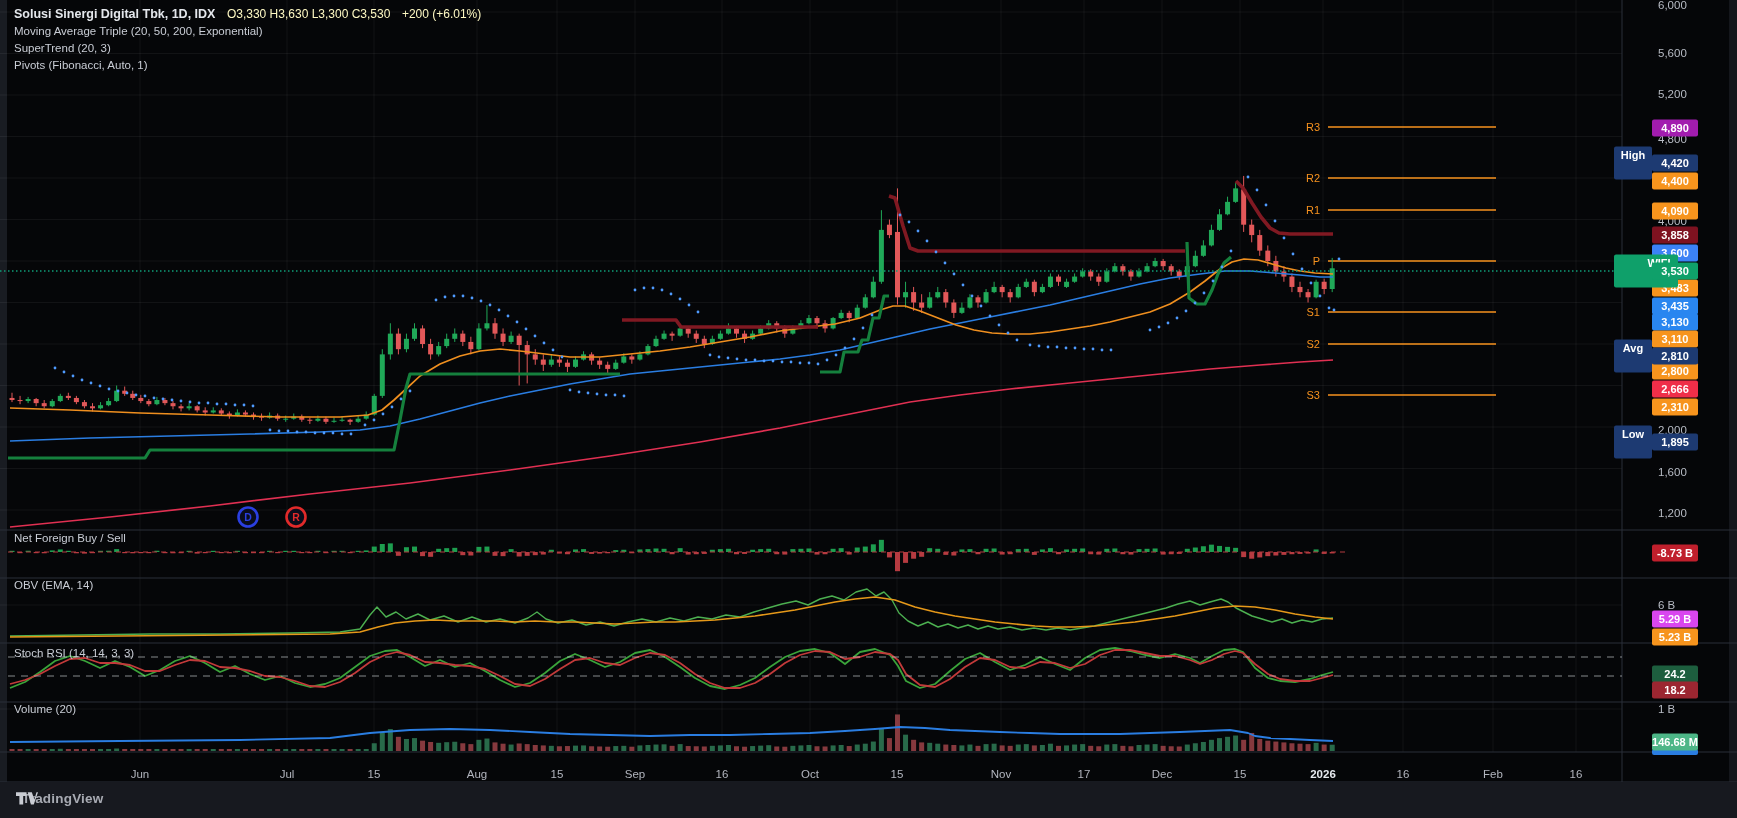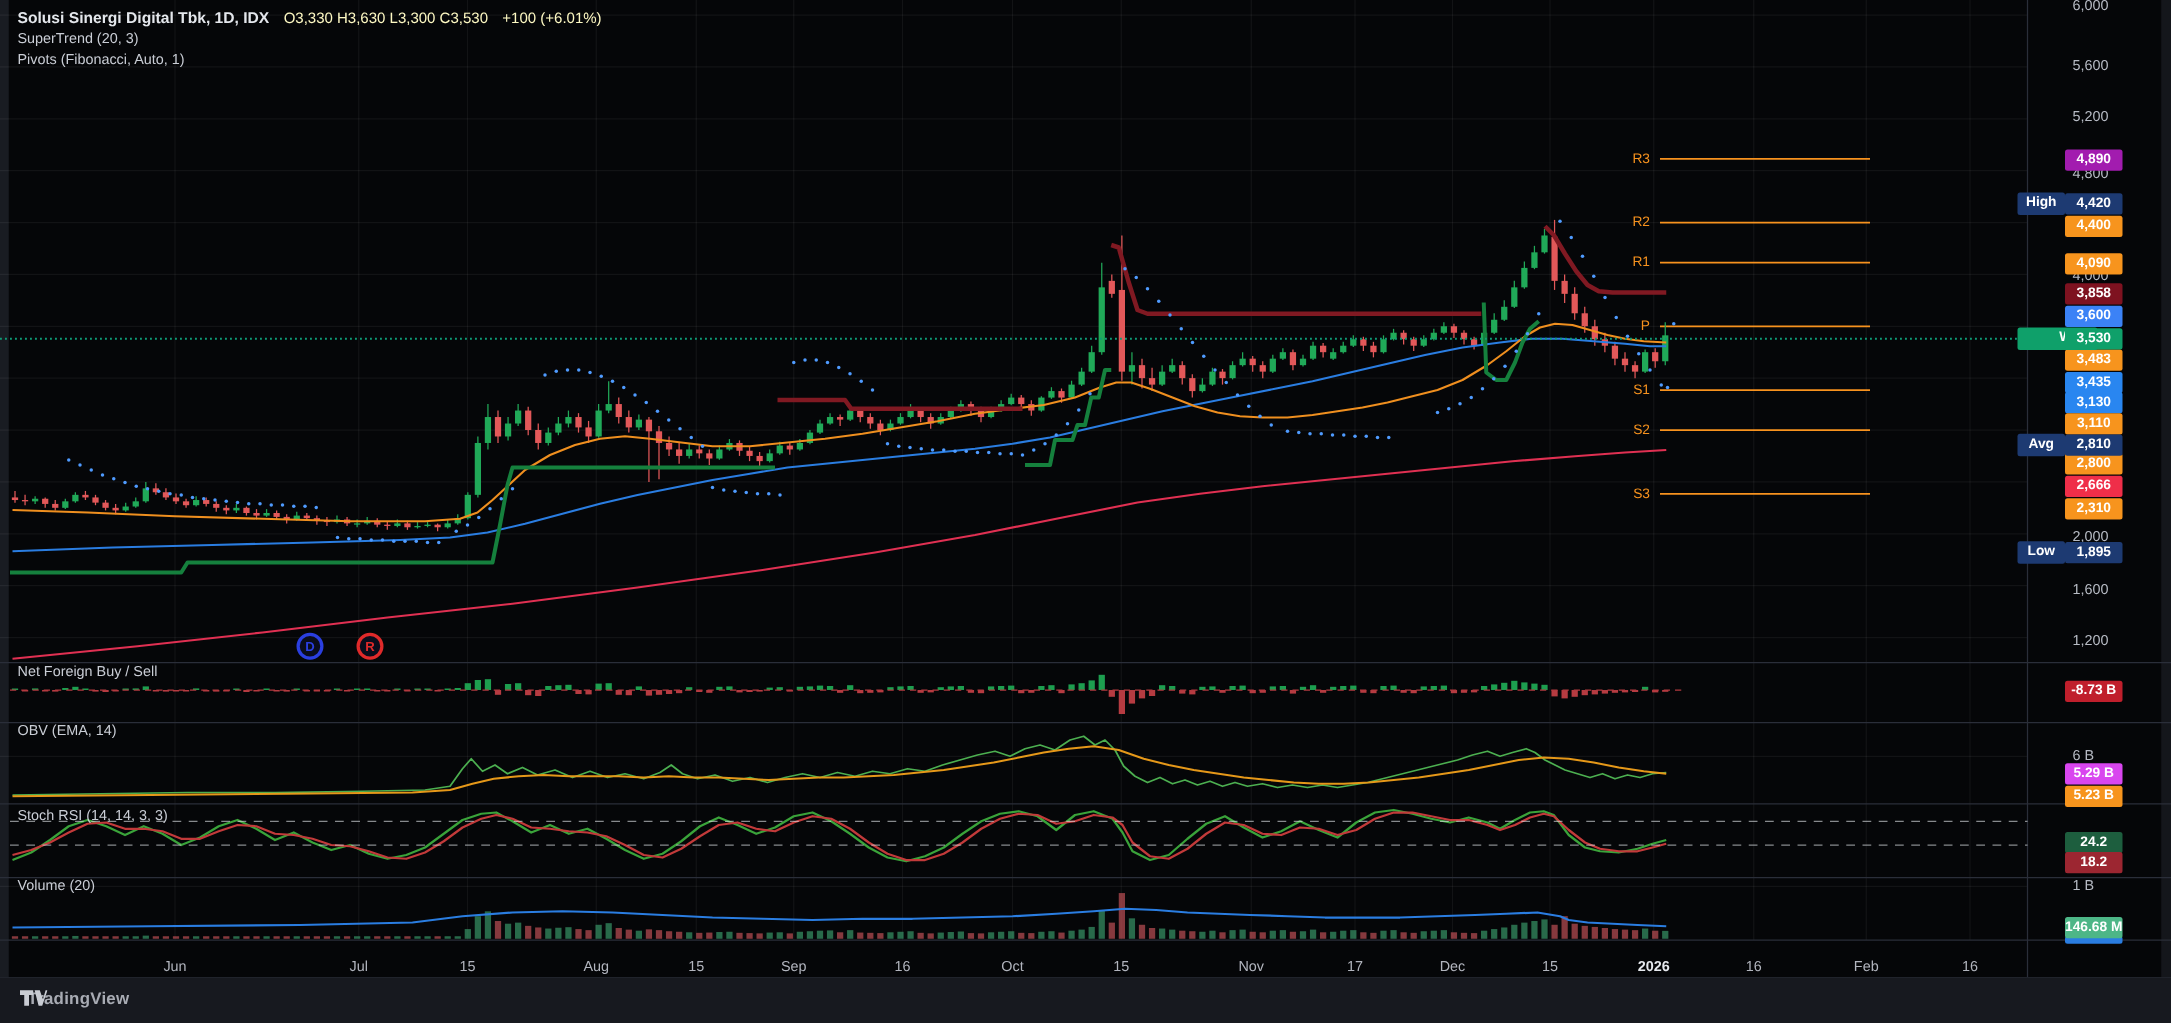--- a/index.html
+++ b/index.html
@@ -8,21 +8,21 @@
   svg{position:absolute;left:0;top:0;}
   .abs{position:absolute;}
   .legend{left:14px;top:6px;z-index:5;}
   .lrow{height:17px;line-height:17px;font-size:11.5px;color:#c9cdd5;white-space:nowrap;}
   .lrow.t{font-size:12.5px;color:#e4e7ec;font-weight:bold;}
   .lrow .ohlc,.lrow .chg{color:#fef9c3;font-weight:normal;font-size:12px;margin-left:8px;}
   .plabel{z-index:5;font-size:11.5px;color:#c9cdd5;white-space:nowrap;}
   .gridlab{z-index:2;font-size:11.5px;color:#b7bbc4;transform:translateY(-50%);}
   .badge{z-index:4;left:1652px;width:46px;height:17px;border-radius:2px;color:#fff;
          font-size:11px;font-weight:bold;text-align:center;line-height:17px;transform:translateY(-50%);}
-  .lbadge{z-index:4;height:18px;border-radius:2px;color:#fff;font-size:11px;font-weight:bold;
+  .lbadge{z-index:4;height:33px;border-radius:2px;color:#fff;font-size:11px;font-weight:bold;
           text-align:center;line-height:17px;transform:translateY(-50%);padding:0 6px;}
   .pivlab{z-index:3;width:48px;text-align:right;font-size:11px;color:#f7921e;transform:translateY(-50%);}
   .tlab{z-index:3;top:768px;font-size:11.5px;color:#b2b5be;transform:translateX(-50%);}
   .tlab.bold{color:#e6e9ee;font-weight:bold;}
   #footer{left:0;top:782px;width:1737px;height:36px;background:#17191f;z-index:6;}
   #tvlogo{position:absolute;left:16px;top:9px;display:flex;align-items:center;cursor:pointer;}
   #tvlogo span{color:#a8abb3;font-weight:bold;font-size:13.5px;margin-left:6px;letter-spacing:.2px;}
   #priceaxis{left:1622px;top:0;width:115px;height:782px;z-index:1;cursor:ns-resize;}
   #timeaxis{left:0;top:752px;width:1737px;height:30px;z-index:1;cursor:ew-resize;}
 </style>
@@ -917,22 +917,23 @@
         <circle cx="296" cy="517" r="9.5" fill="#0a0d1c" stroke="#e02a2a" stroke-width="2.6"></circle>
         <text x="296" y="520.6" text-anchor="middle" font-size="10.5" font-weight="bold" fill="#e02a2a">R</text>
       </g>
       <rect x="1652" y="749" width="46" height="6" rx="2" fill="#2a7de1"></rect>
     </svg>
 
   <div class="abs legend">
     <div class="lrow t">
       <span>Solusi Sinergi Digital Tbk, 1D, IDX</span>
       <span class="ohlc">O3,330  H3,630  L3,300  C3,530</span>
-      <span class="chg">+100 (+6.01%)</span>
+      <span class="chg">+200 (+6.01%)</span>
     </div>
+    <div class="lrow">Moving Average Triple (20, 50, 200, Exponential)</div>
     <div class="lrow">SuperTrend (20, 3)</div>
     <div class="lrow">Pivots (Fibonacci, Auto, 1)</div>
   </div>
 
   <div class="abs plabel" style="left:14px;top:532px">Net Foreign Buy / Sell</div>
   <div class="abs plabel" style="left:14px;top:579px">OBV (EMA, 14)</div>
   <div class="abs plabel" style="left:14px;top:647px">Stoch RSI (14, 14, 3, 3)</div>
   <div class="abs plabel" style="left:14px;top:703px">Volume (20)</div>
 
   <div class="abs" id="priceaxis"></div>

